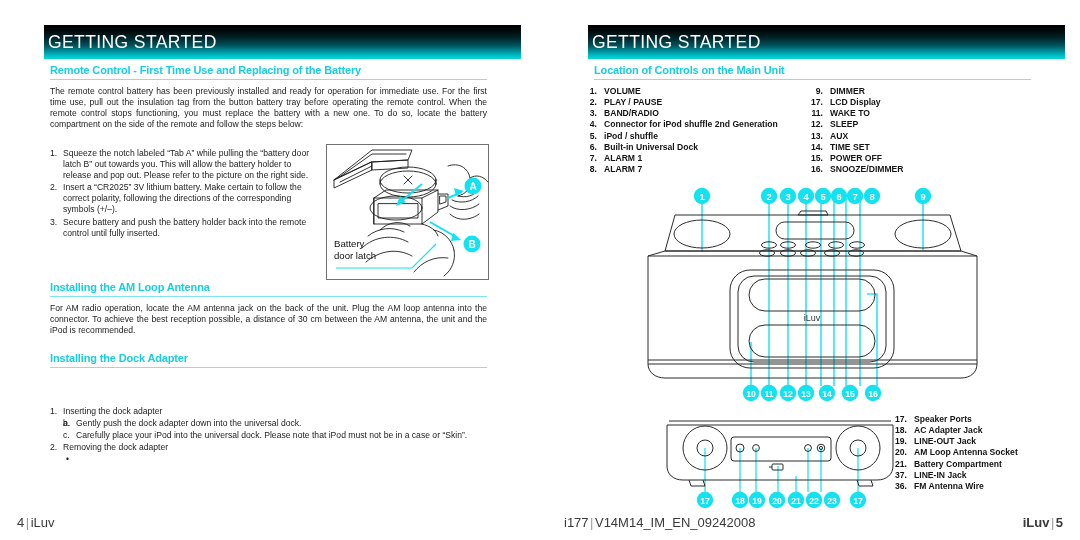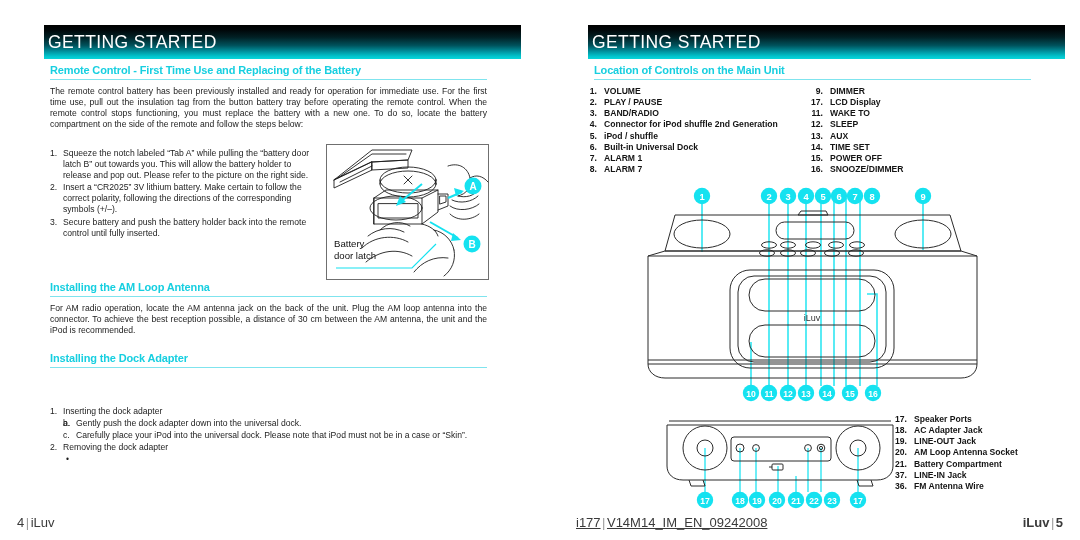--- a/index.html
+++ b/index.html
@@ -560,19 +560,19 @@
       <span class="ctl-num">21.</span><span class="ctl-label">Battery Compartment</span>
     </div>
     <div class="ctl-row">
       <span class="ctl-num">37.</span><span class="ctl-label">LINE-IN Jack</span>
     </div>
     <div class="ctl-row">
       <span class="ctl-num">36.</span><span class="ctl-label">FM Antenna Wire</span>
     </div>
   </div>
 
-  <div class="footer" style="left:36px; top:515px;text-decoration:underline;">
+  <div class="footer" style="left:24px; top:515px;">
     <span>i177</span><span class="sep">|</span><span>V14M14_IM_EN_09242008</span>
   </div>
   <div class="footer" style="right:17px; top:515px;">
     <b>iLuv</b><span class="sep">|</span><b>5</b>
   </div>
 </div>
 
 </body></html>

